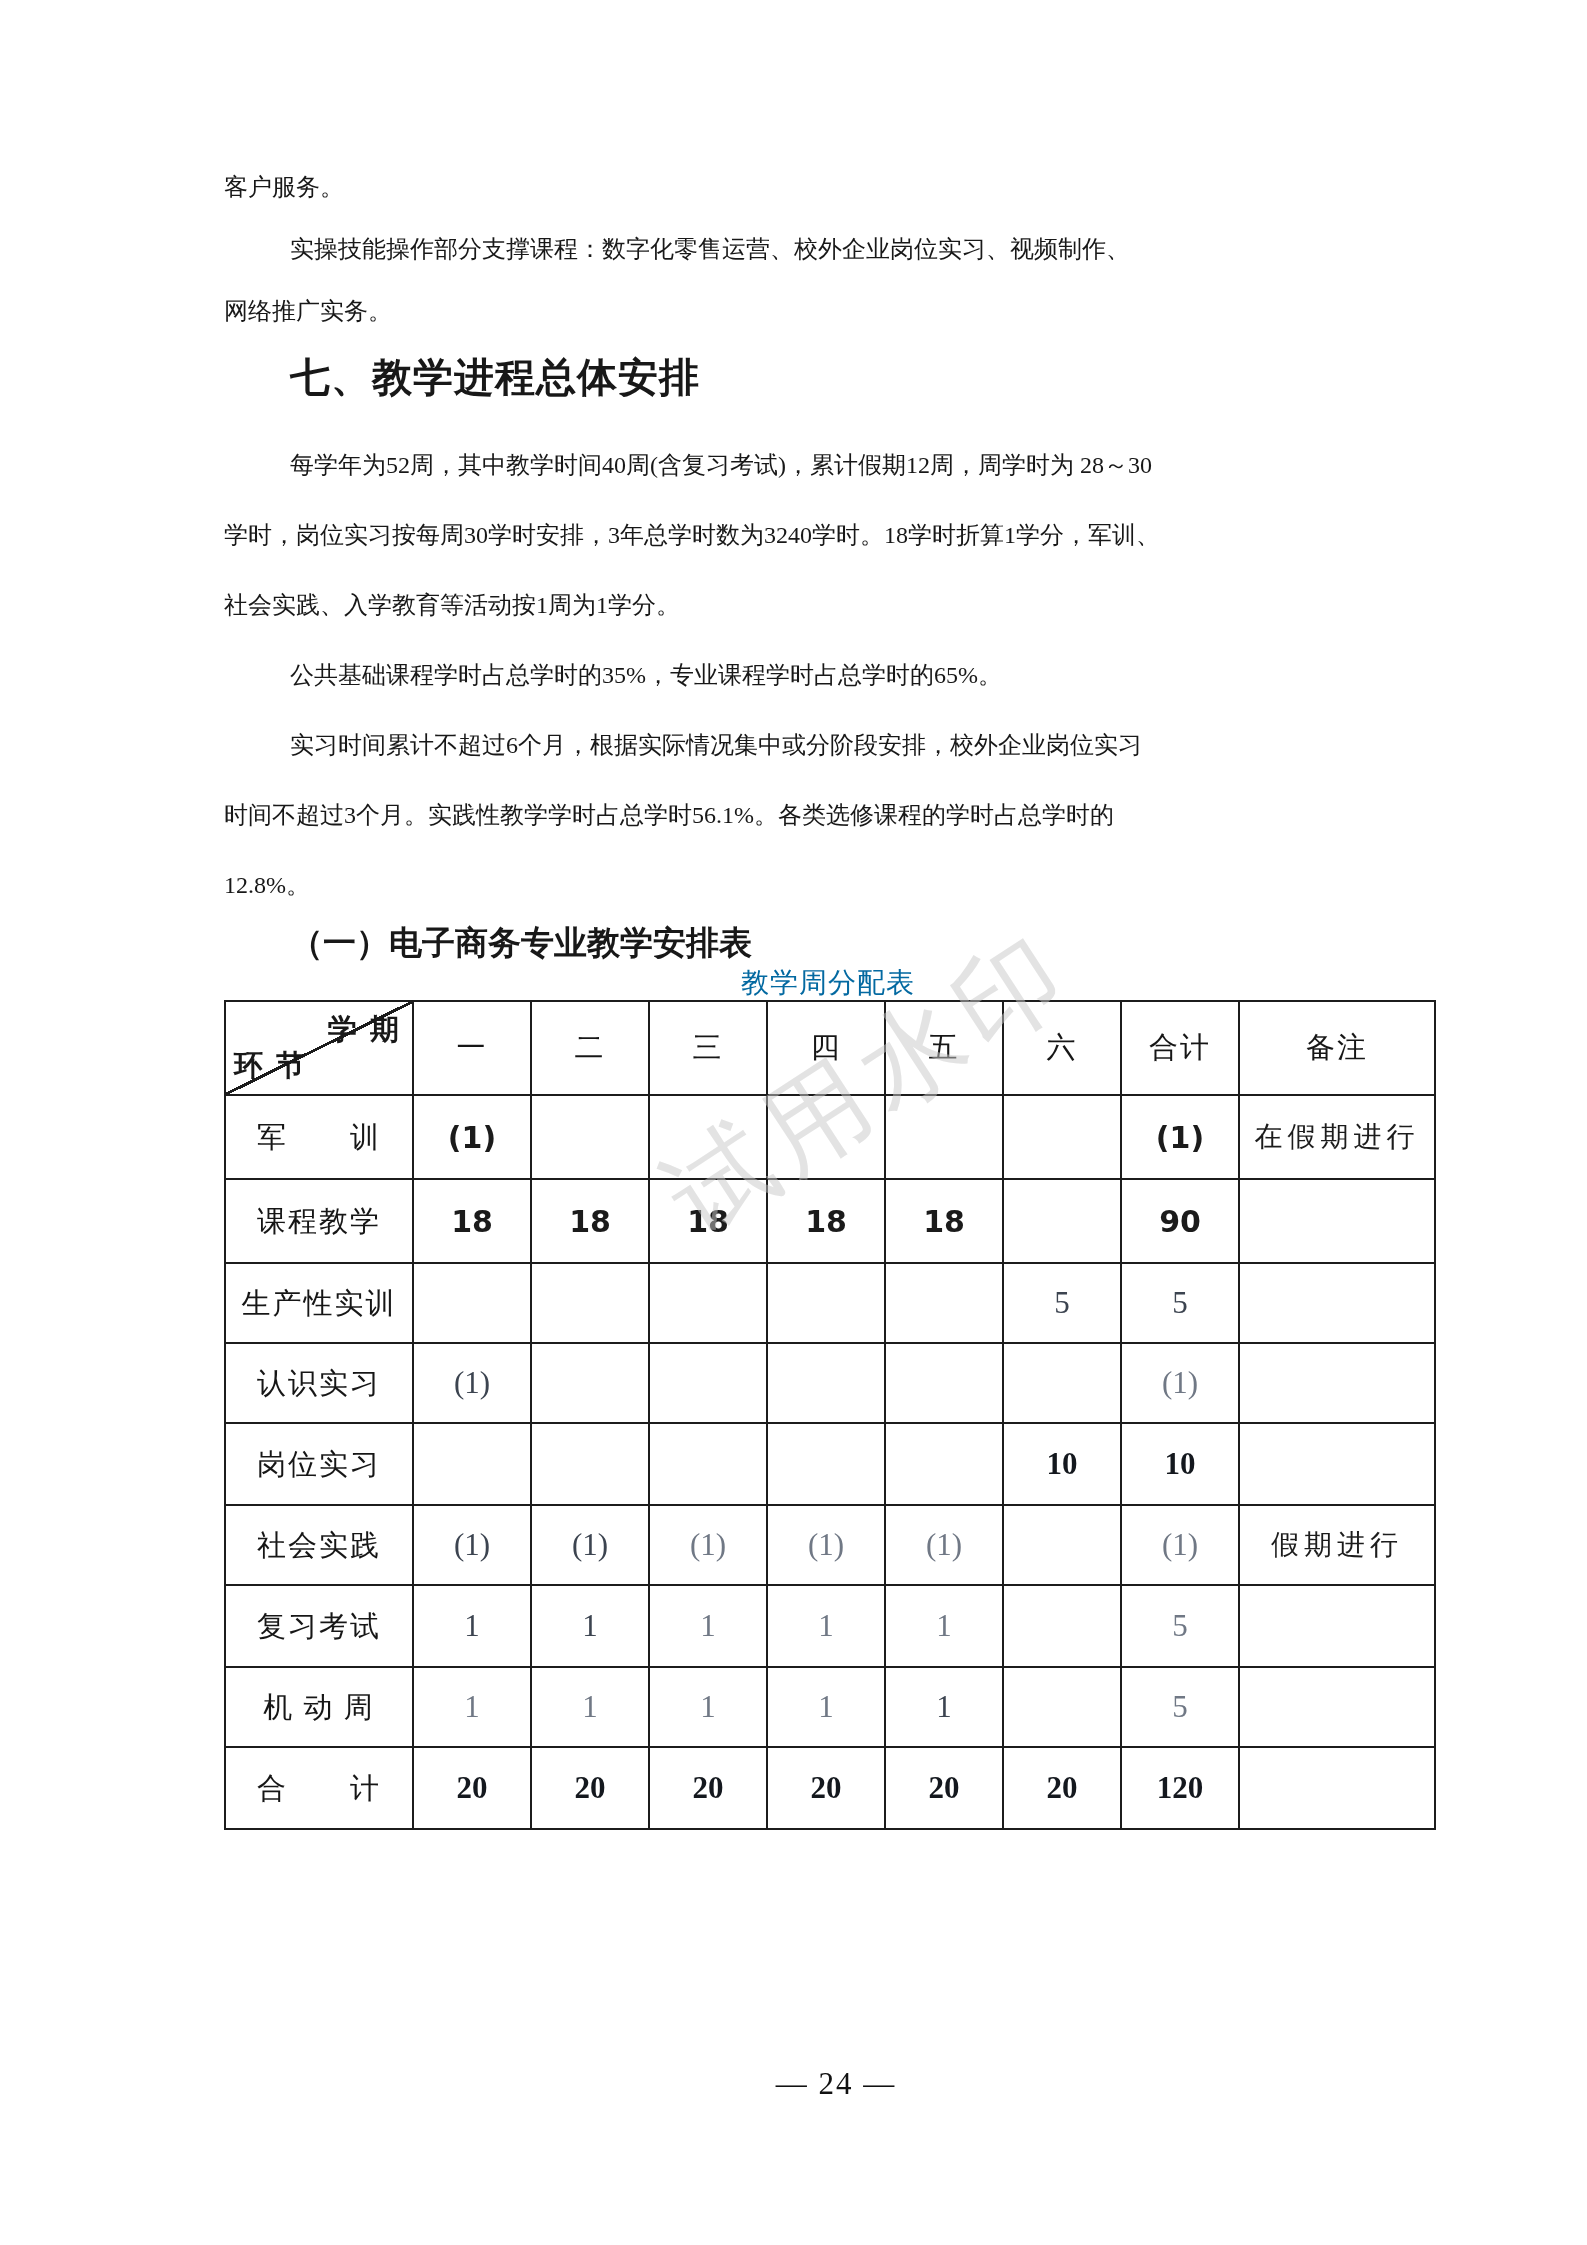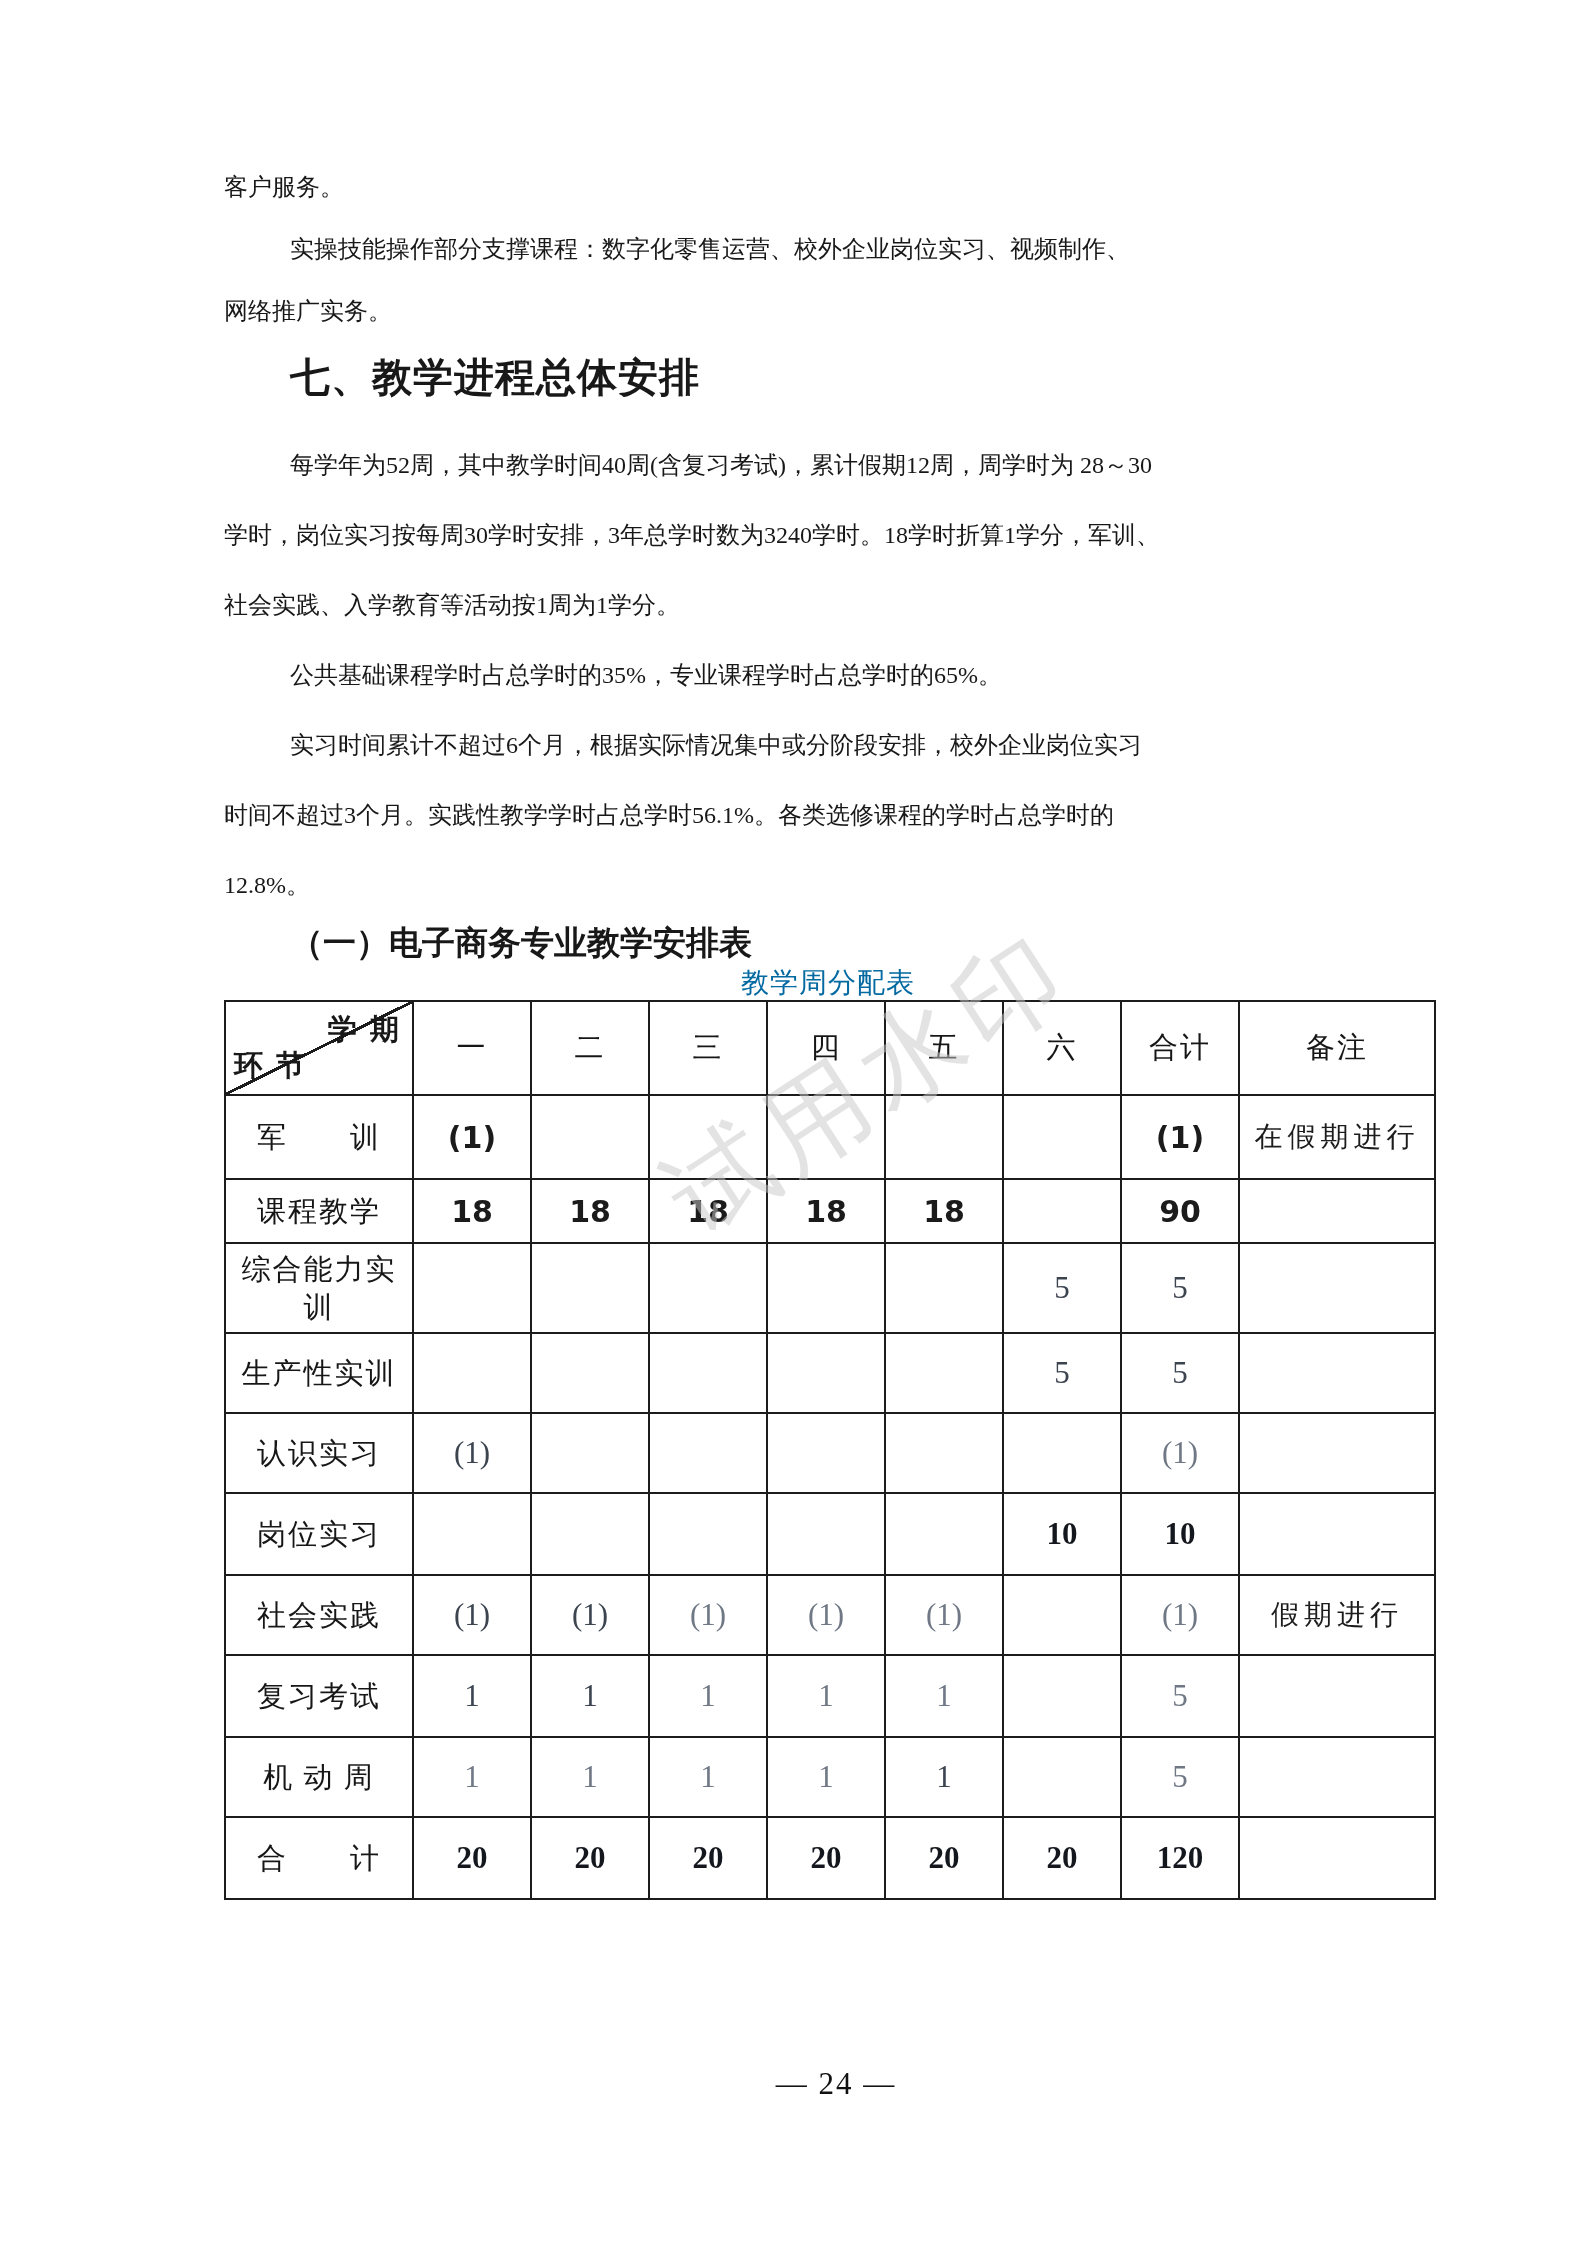--- a/index.html
+++ b/index.html
@@ -184,41 +184,29 @@
             <td class="row-label">军　　训</td>
             <td class="num-sans">(1)</td>
             <td class="num-sans"></td>
             <td class="num-sans"></td>
             <td class="num-sans"></td>
             <td class="num-sans"></td>
             <td class="num-sans"></td>
             <td class="num-sans">(1)</td>
             <td class="remark">在假期进行</td>
           </tr>
-          <tr style="height: 64px;">
+          <tr style="height: 84px;">
             <td class="row-label">课程教学</td>
             <td class="num-sans">18</td>
             <td class="num-sans">18</td>
             <td class="num-sans">18</td>
             <td class="num-sans">18</td>
             <td class="num-sans">18</td>
             <td class="num-sans"></td>
             <td class="num-sans">90</td>
-            <td class="remark"></td>
-          </tr>
-          <tr style="height: 90px;">
-            <td class="row-label">综合能力实
-训</td>
-            <td class="num-serif"></td>
-            <td class="num-serif"></td>
-            <td class="num-serif"></td>
-            <td class="num-serif"></td>
-            <td class="num-serif"></td>
-            <td class="num-serif">5</td>
-            <td class="num-serif">5</td>
             <td class="remark"></td>
           </tr>
           <tr style="height: 80px;">
             <td class="row-label">生产性实训</td>
             <td class="num-serif"></td>
             <td class="num-serif"></td>
             <td class="num-serif"></td>
             <td class="num-serif"></td>
             <td class="num-serif"></td>
             <td class="num-serif">5</td>

